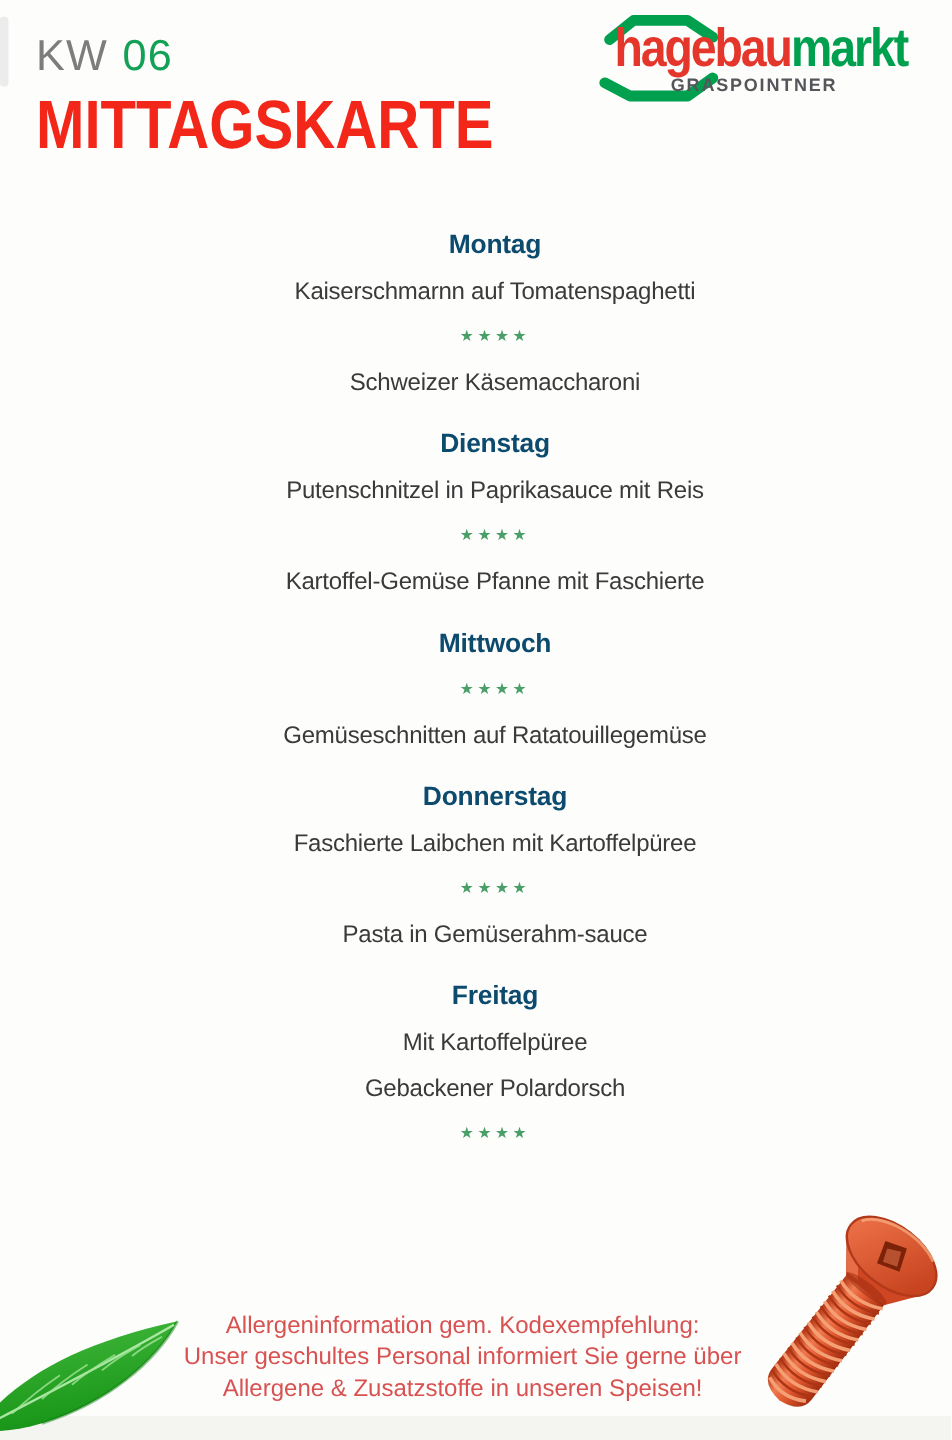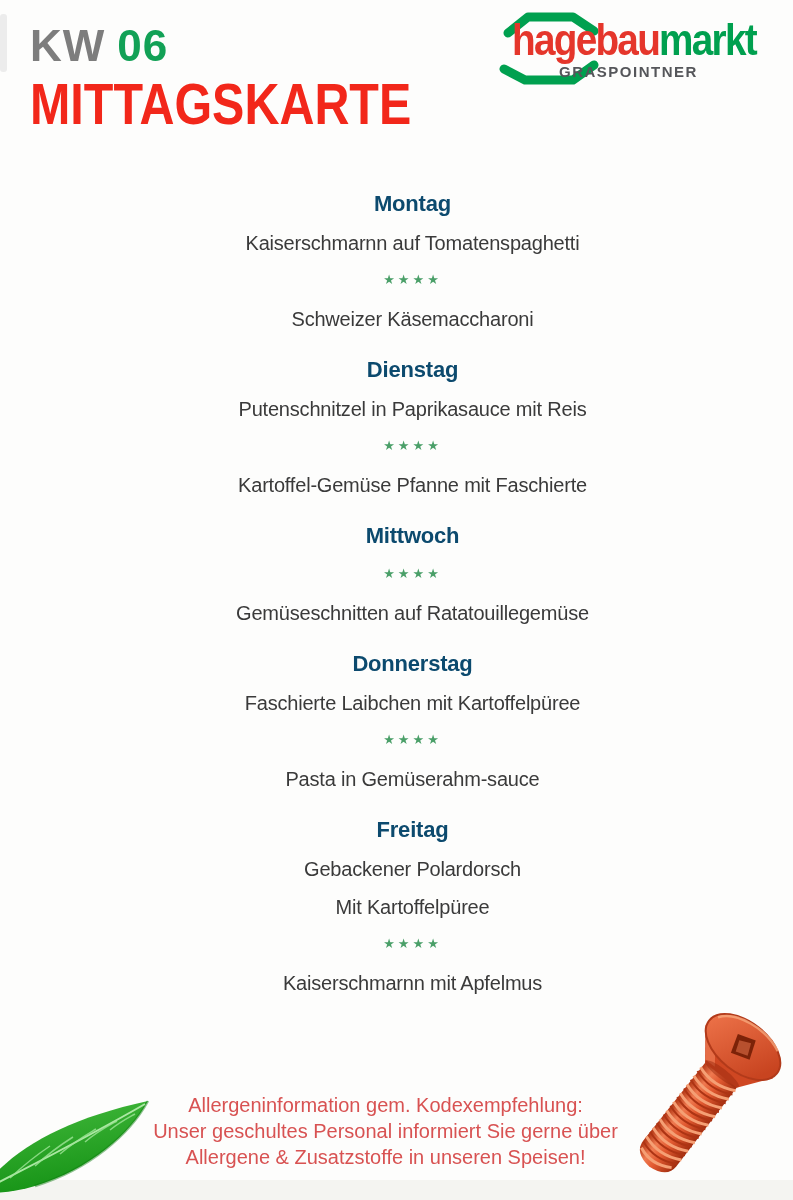--- a/index.html
+++ b/index.html
@@ -8,21 +8,21 @@
     position:relative;
     width:793px; height:1200px;
     background:#fdfdfc;
     overflow:hidden;
     font-family:"Liberation Sans", sans-serif;
   }
   .abs { position:absolute; }
 
   
   .edge-sliver { left:0; top:14px; width:7px; height:58px; background:#e7e7e7; border-radius:3px; opacity:.8; }
-  .kw-line { left:30px; top:22px; font-size:44px; font-weight:bold; letter-spacing:1px; line-height:48px; white-space:nowrap; }
+  .kw-line { left:30px; top:22px; font-size:36px; font-weight:normal; letter-spacing:1px; line-height:48px; white-space:nowrap; }
   .kw-label { color:#7d7d7d; }
   .kw-num { color:#12a156; margin-left:12px; }
   .page-title {
     left:30px; top:74px;
     font-size:57px; font-weight:bold; line-height:60px;
     color:#f2271a; white-space:nowrap;
     transform:scaleX(0.85); transform-origin:left center;
   }
 
   
@@ -110,24 +110,23 @@
     <div class="day">Mittwoch</div>
     <div class="stars">★★★★</div>
     <div class="dish">Gemüseschnitten auf Ratatouillegemüse</div>
 
     <div class="day">Donnerstag</div>
     <div class="dish">Faschierte Laibchen mit Kartoffelpüree</div>
     <div class="stars">★★★★</div>
     <div class="dish">Pasta in Gemüserahm-sauce</div>
 
     <div class="day">Freitag</div>
+    <div class="dish">Mit Kartoffelpüree</div>
     <div class="dish">Gebackener Polardorsch</div>
-    <div class="dish">Mit Kartoffelpüree</div>
-    <div class="stars">★★★★</div>
-    <div class="dish">Kaiserschmarnn mit Apfelmus</div>
+    <div class="stars">★★★★</div>
   </div>
 
   <div class="abs bottom-strip"></div>
 
   <div class="abs allergen">
     <div>Allergeninformation gem. Kodexempfehlung:</div>
     <div>Unser geschultes Personal informiert Sie gerne über</div>
     <div>Allergene &amp; Zusatzstoffe in unseren Speisen!</div>
   </div>
 

